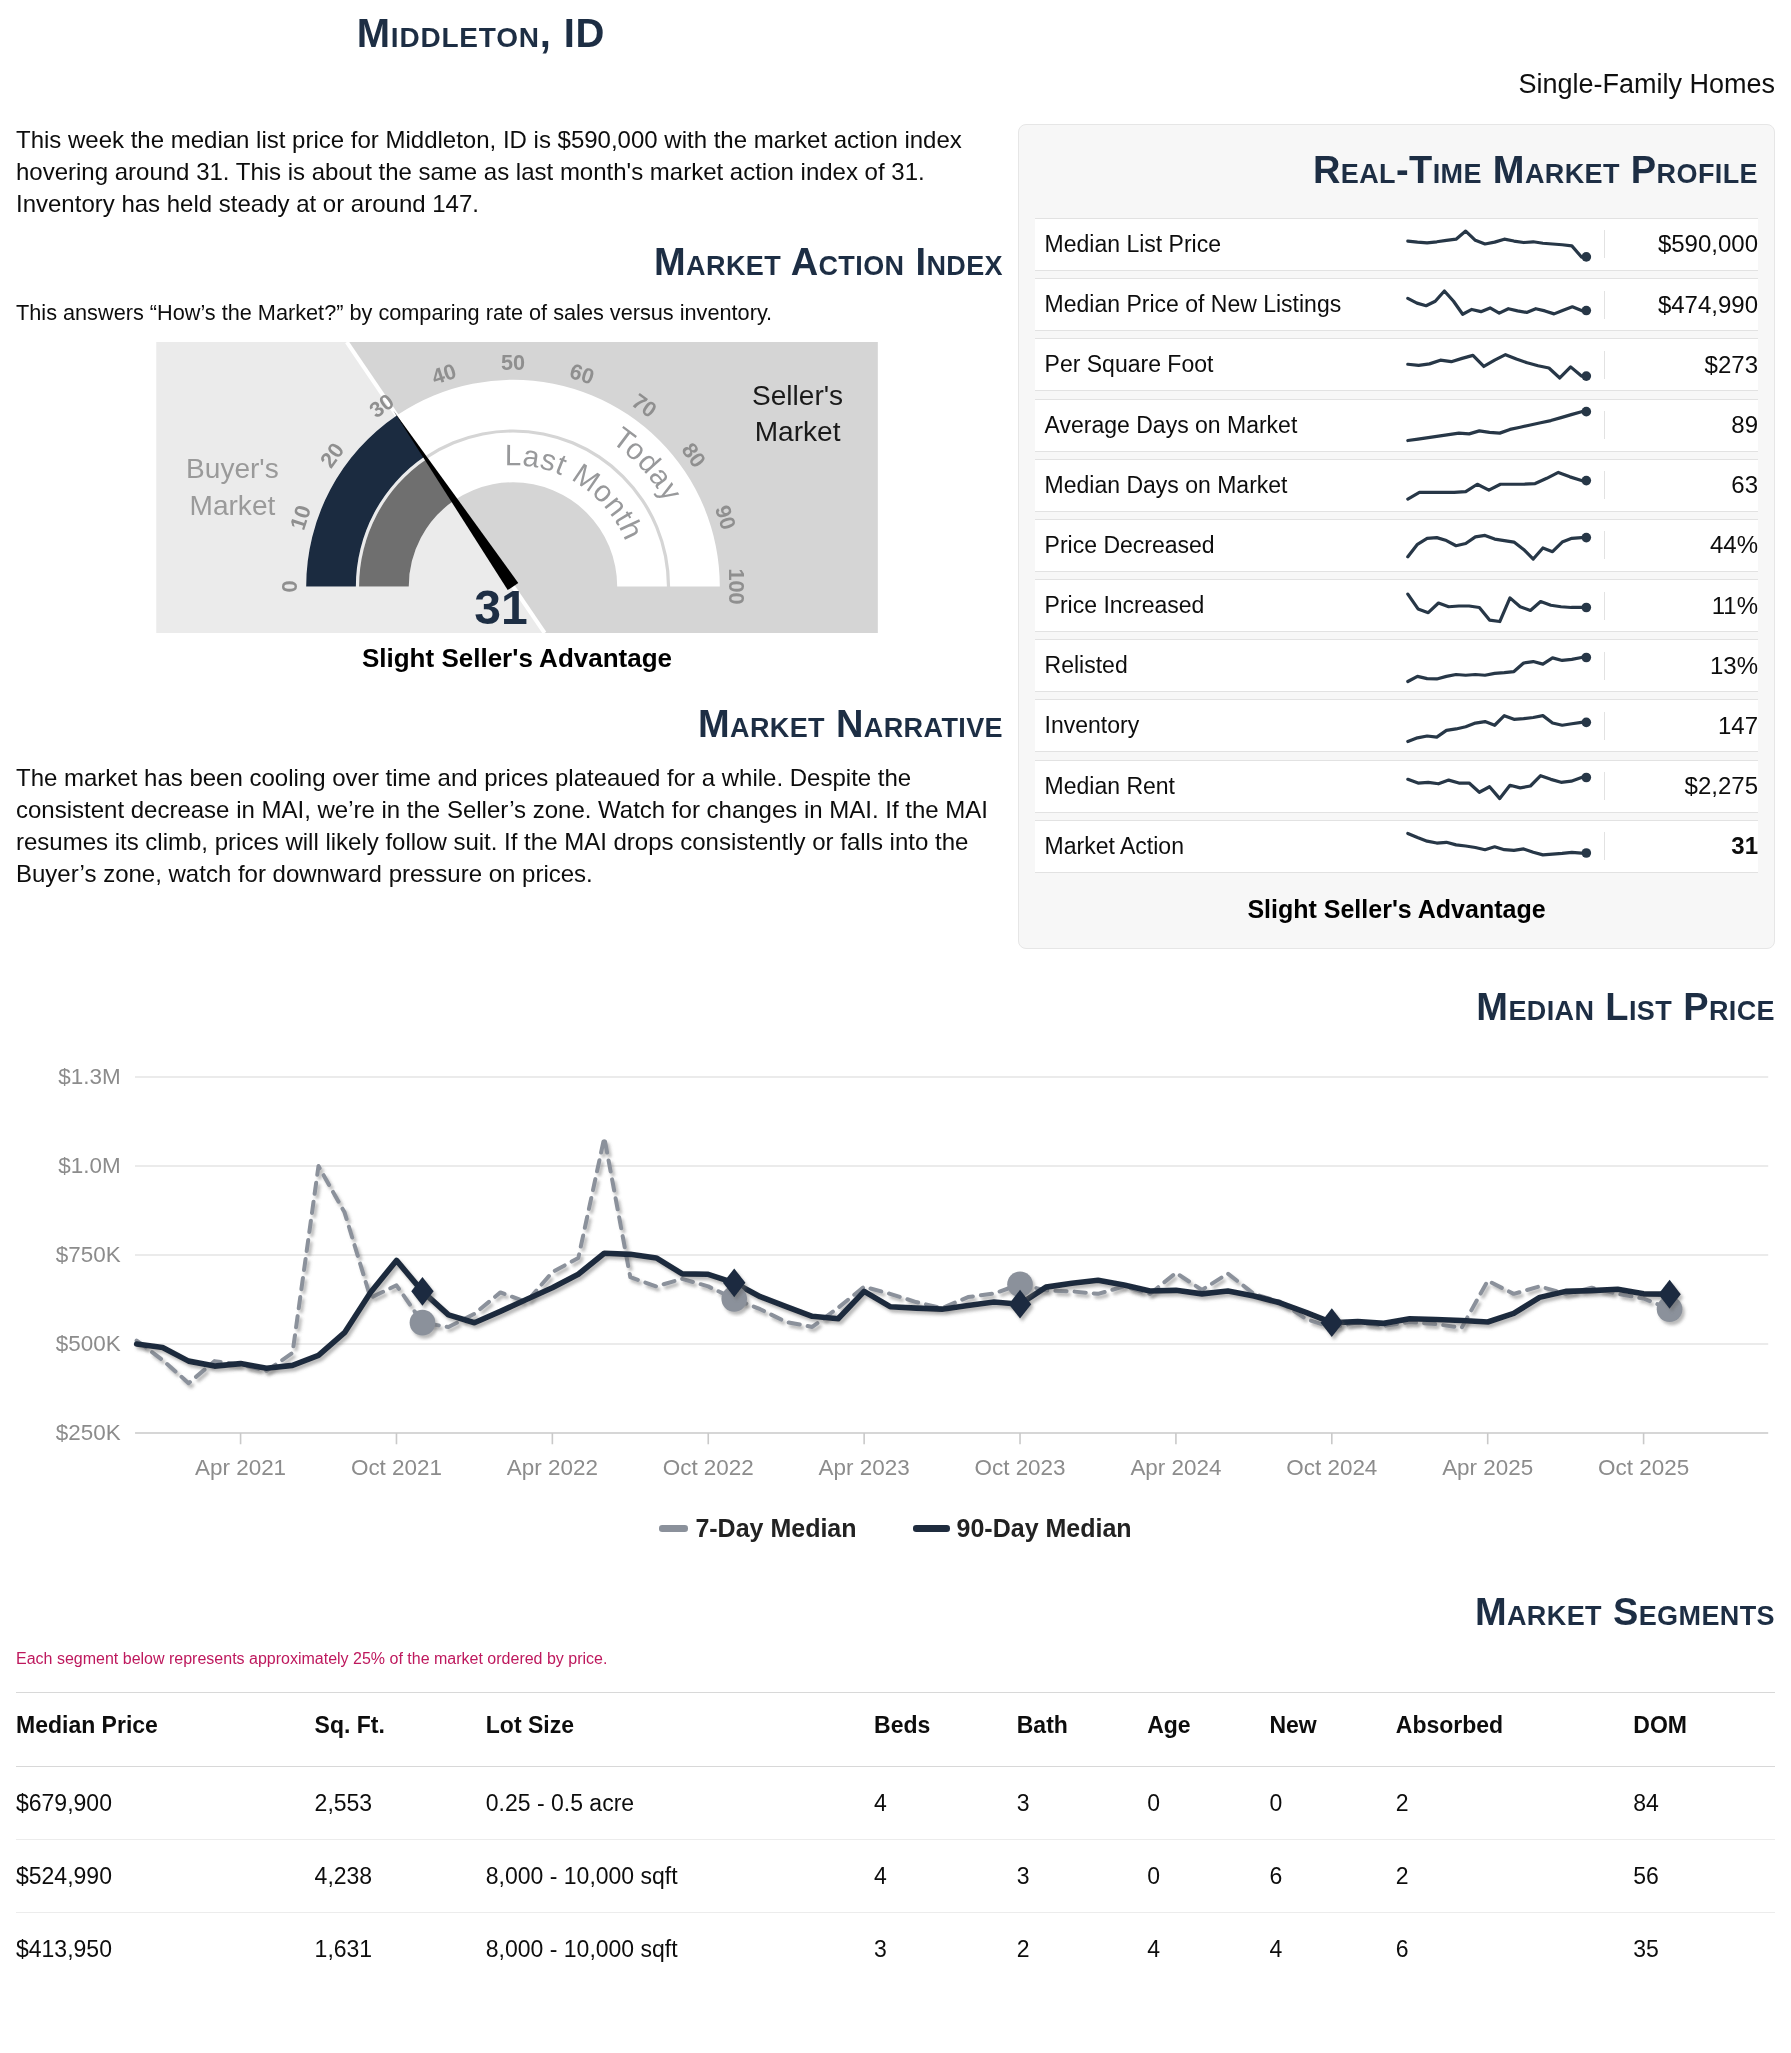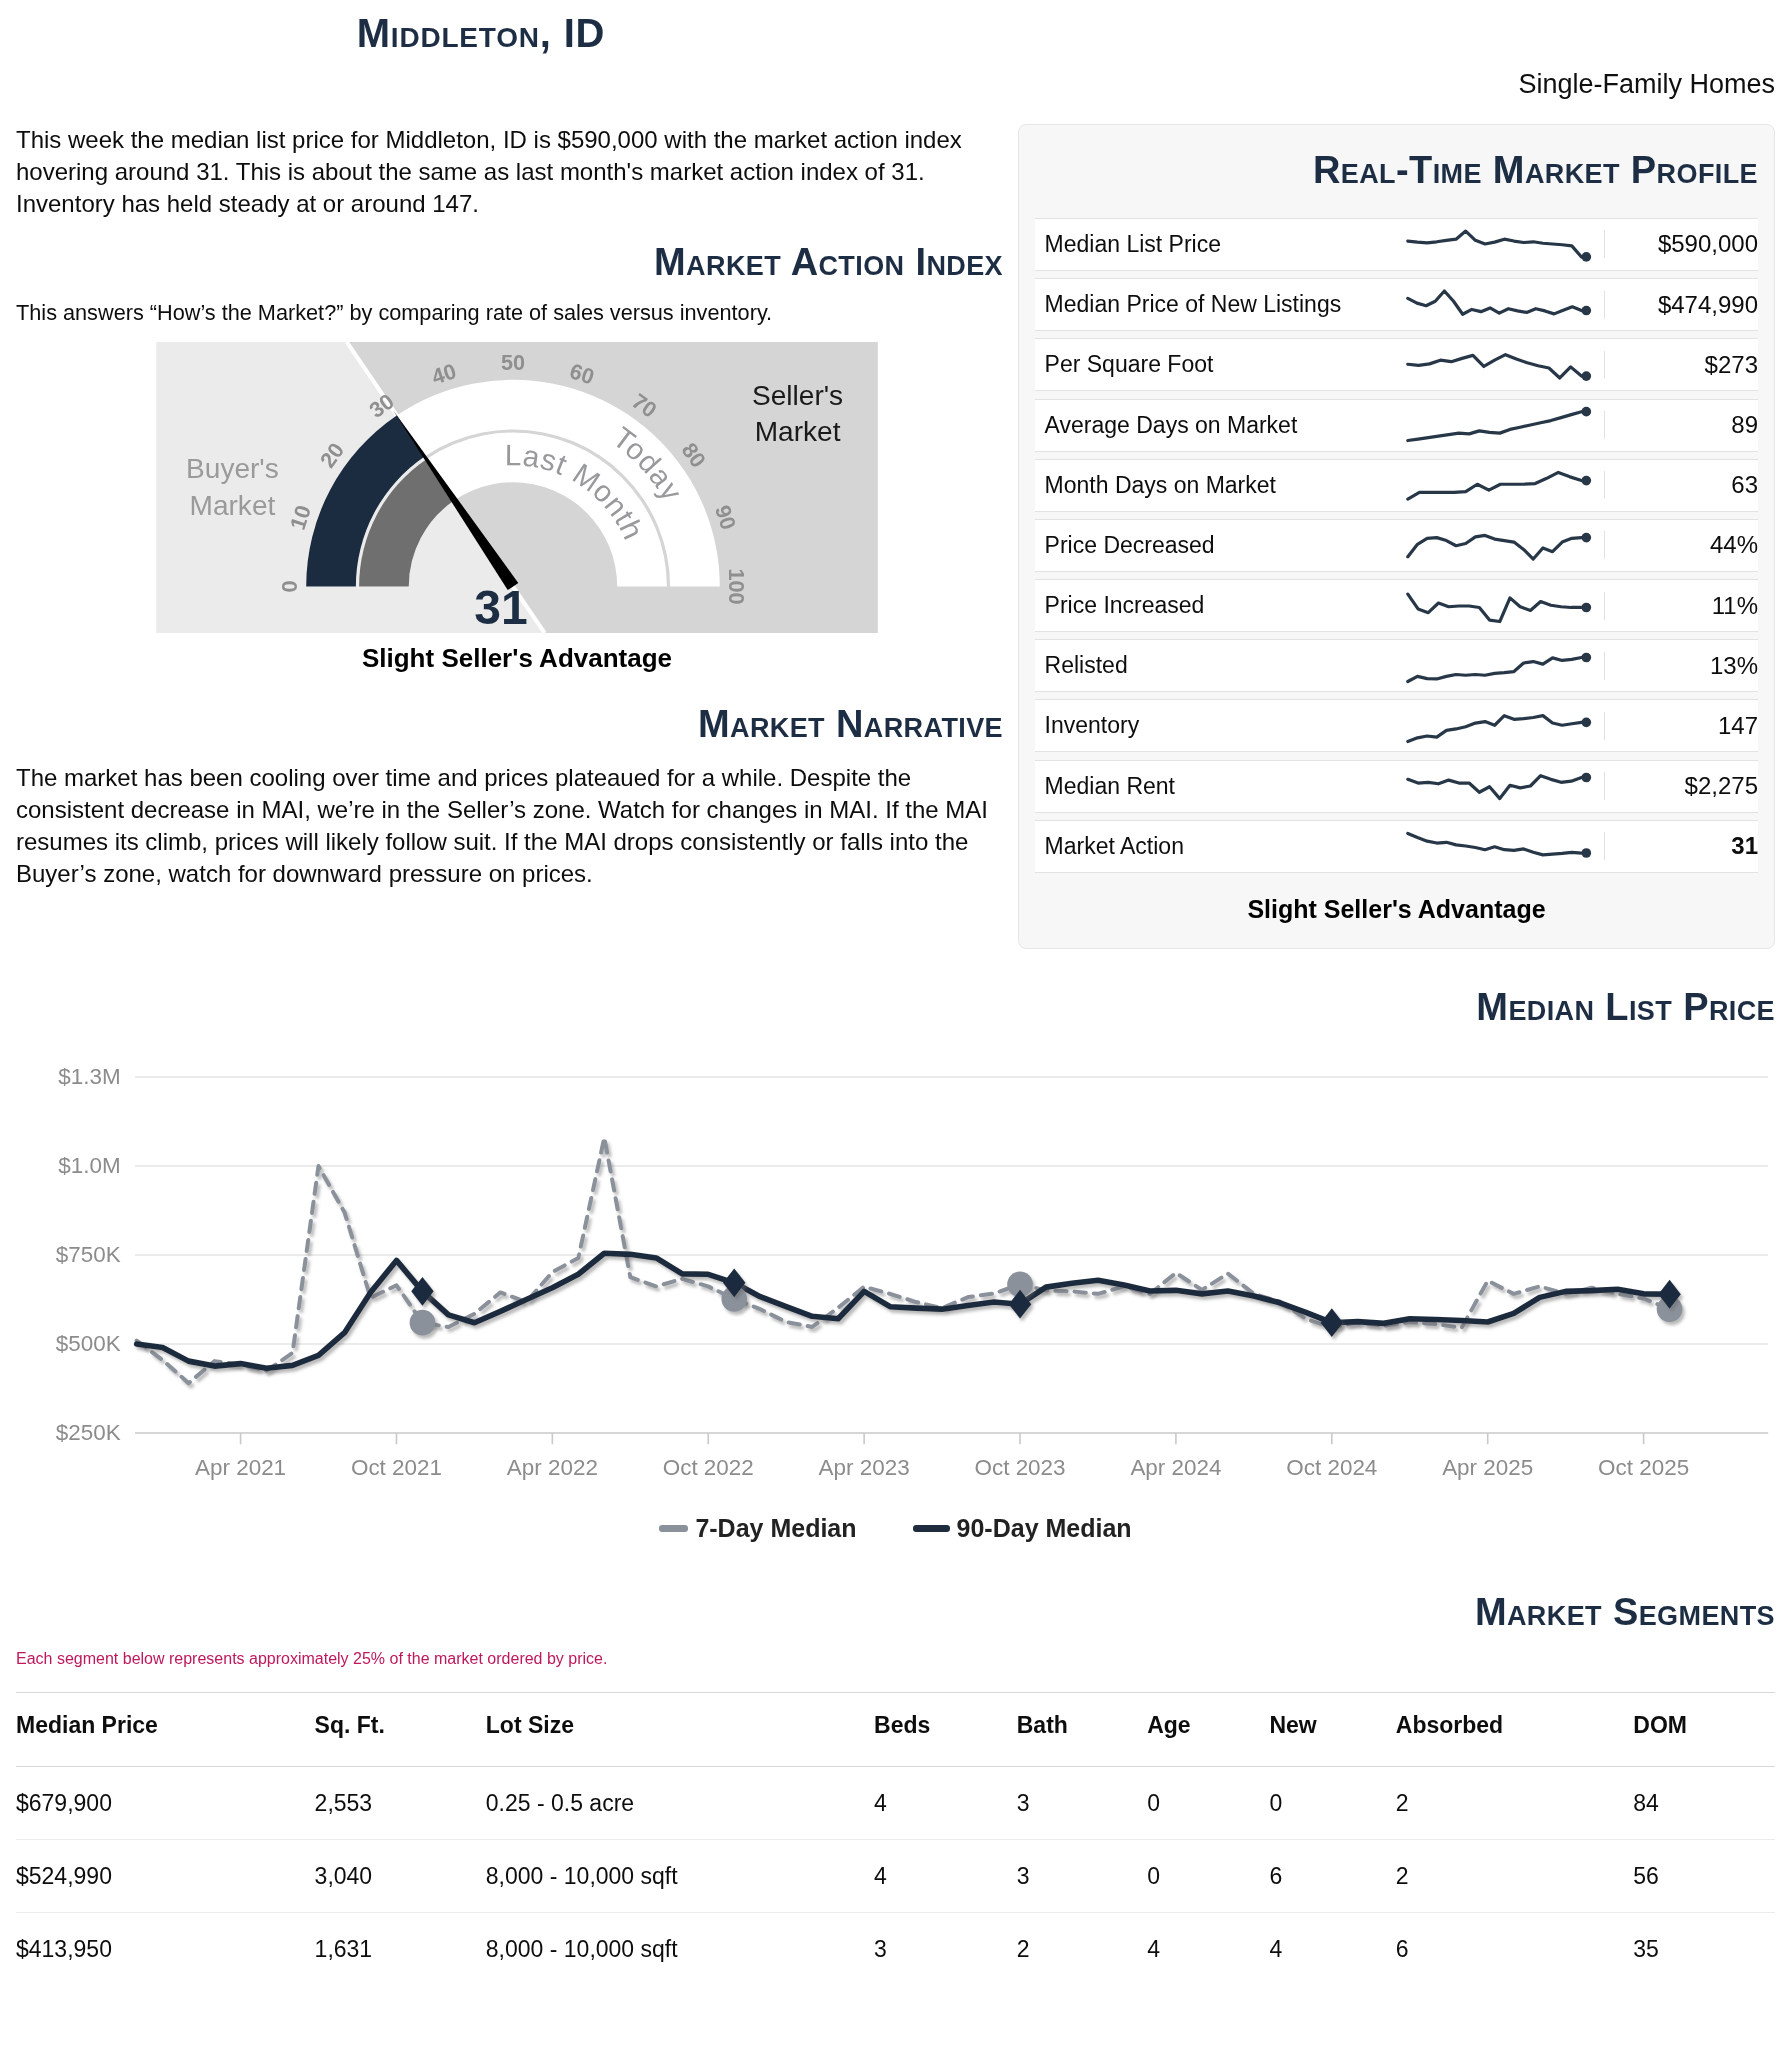--- a/index.html
+++ b/index.html
@@ -120,21 +120,21 @@
             </div>
             <div class="prow">
               <span class="lbl">Average Days on Market</span>
               <span class="spark"><svg viewBox="0 0 250 62" width="201" height="50">
                   <polyline points="6,50.32 18.705882352941174,48.480000000000004 31.41176470588235,46.64 44.11764705882353,44.800000000000004 56.8235294117647,42.96 69.52941176470588,41.120000000000005 82.23529411764706,42.04 94.94117647058823,38.36 107.6470588235294,40.2 120.3529411764706,41.120000000000005 133.05882352941177,36.519999999999996 145.76470588235293,33.760000000000005 158.47058823529412,31 171.1764705882353,28.240000000000002 183.88235294117646,25.48 196.58823529411765,21.8 209.2941176470588,18.12 222,14.440000000000001" fill="none" stroke="#273747" stroke-width="4" stroke-linejoin="round" stroke-linecap="round"></polyline>
                   <circle cx="228" cy="14.440000000000001" r="6" fill="#273747"></circle>
                 </svg></span>
               <span class="val">89</span>
             </div>
             <div class="prow">
-              <span class="lbl">Month Days on Market</span>
+              <span class="lbl">Median Days on Market</span>
               <span class="spark"><svg viewBox="0 0 250 62" width="201" height="50">
                   <polyline points="6,48.480000000000004 20.4,40.2 34.8,40.2 49.2,40.2 63.6,40.2 78,39.28 92.4,30.080000000000002 106.8,37.44 121.2,30.080000000000002 135.6,30.080000000000002 150,30.080000000000002 164.4,29.16 178.8,22.72 193.2,15.36 207.6,20.880000000000003 222,25.48" fill="none" stroke="#273747" stroke-width="4" stroke-linejoin="round" stroke-linecap="round"></polyline>
                   <circle cx="228" cy="25.48" r="6" fill="#273747"></circle>
                 </svg></span>
               <span class="val">63</span>
             </div>
             <div class="prow">
               <span class="lbl">Price Decreased</span>
               <span class="spark"><svg viewBox="0 0 250 62" width="201" height="50">
                   <polyline points="6,45.72 18,30.080000000000002 30,22.72 42,21.8 54,25.48 66,31.92 78,29.16 90,20.880000000000003 102,19.04 114,23.64 126,25.48 138,27.32 150,36.519999999999996 162,48.480000000000004 174,34.68 186,39.28 198,27.32 210,22.72 222,21.8" fill="none" stroke="#273747" stroke-width="4" stroke-linejoin="round" stroke-linecap="round"></polyline>
@@ -282,21 +282,21 @@
           <td>0.25 - 0.5 acre</td>
           <td>4</td>
           <td>3</td>
           <td>0</td>
           <td>0</td>
           <td>2</td>
           <td>84</td>
         </tr>
         <tr>
           <td>$524,990</td>
-          <td>3,040</td>
+          <td>4,238</td>
           <td>8,000 - 10,000 sqft</td>
           <td>4</td>
           <td>3</td>
           <td>0</td>
           <td>6</td>
           <td>2</td>
           <td>56</td>
         </tr>
         <tr>
           <td>$413,950</td>

